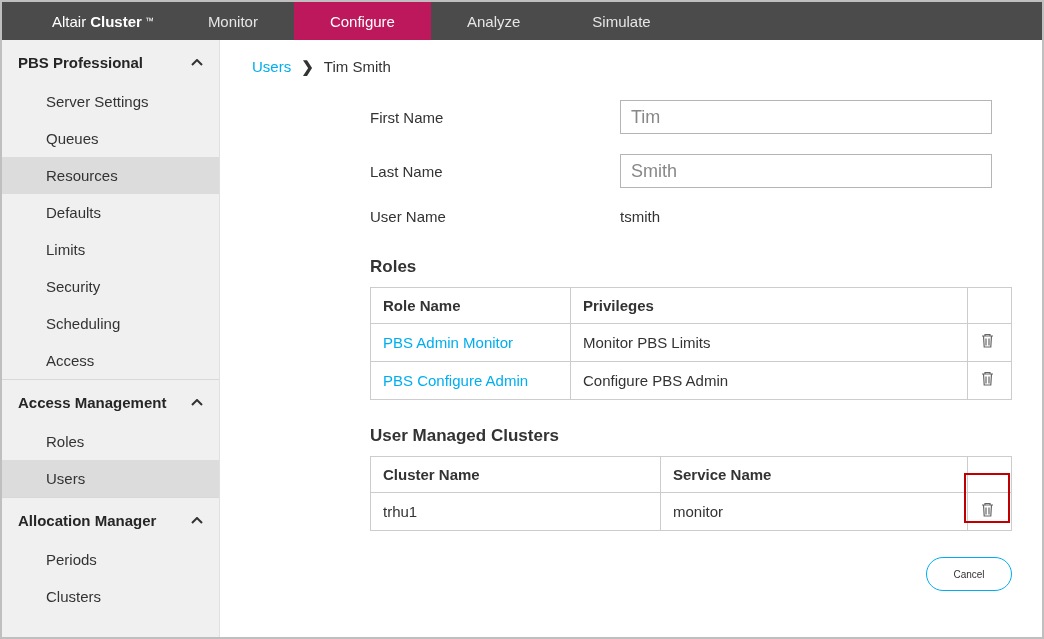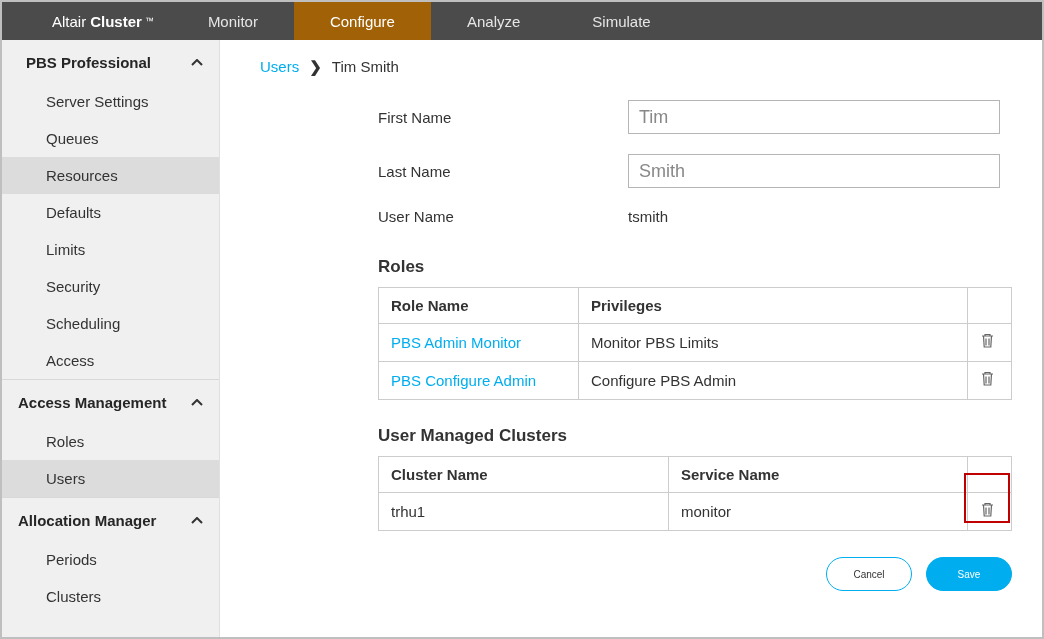--- a/index.html
+++ b/index.html
@@ -37,21 +37,21 @@
   .nav-item {
     display: flex;
     align-items: center;
     justify-content: center;
     padding: 0 36px;
     font-size: 15px;
     color: #e6e6e6;
     cursor: pointer;
   }
   .nav-item.active {
-    background: #a16207;
+    background: #be185d;
     color: #fff;
   }
   
   .body {
     display: flex;
     height: calc(100% - 38px);
   }
   .sidebar {
     width: 218px;
     background: #f0f0f0;
@@ -62,38 +62,38 @@
     padding: 14px 16px 12px 16px;
     display: flex;
     align-items: center;
     justify-content: space-between;
     font-weight: 700;
     font-size: 15px;
     border-top: 1px solid #d8d8d8;
     cursor: pointer;
     color: #262626;
   }
-  .side-section:first-child { border-top: none; margin-left: 8px; }
+  .side-section:first-child { border-top: none; }
   .chevron {
     display: inline-block;
   }
   .chevron svg { display:block; }
   .side-item {
     padding: 10px 12px 10px 44px;
     font-size: 15px;
     color: #333;
     cursor: pointer;
   }
   .side-item.selected {
     background: #dcdcdc;
   }
   
   .main {
     flex: 1;
-    padding: 18px 30px 20px 40px;
+    padding: 18px 30px 20px 32px;
     overflow: auto;
   }
   .breadcrumb {
     font-size: 15px;
     margin-bottom: 24px;
   }
   .breadcrumb .link { color: #00aeef; cursor: pointer; }
   .breadcrumb .sep { margin: 0 6px; font-weight: 700;}
   .form-wrap { padding-left: 118px; }
   .form-row {
@@ -306,19 +306,18 @@
                     </svg>
             </span>
             <span class="highlight-box" style="left:-4px;top:-20px;width:46px;height:50px;"></span>
           </td>
         </tr>
       </tbody>
           </table>
 
       <div class="btnbar">
         <div class="btn btn-outline">Cancel</div>
-        <div class="btn btn-primary">Save</div>
       </div>
 
       </div>
     </div>
   </div>
 </div>
 
 </body></html>

